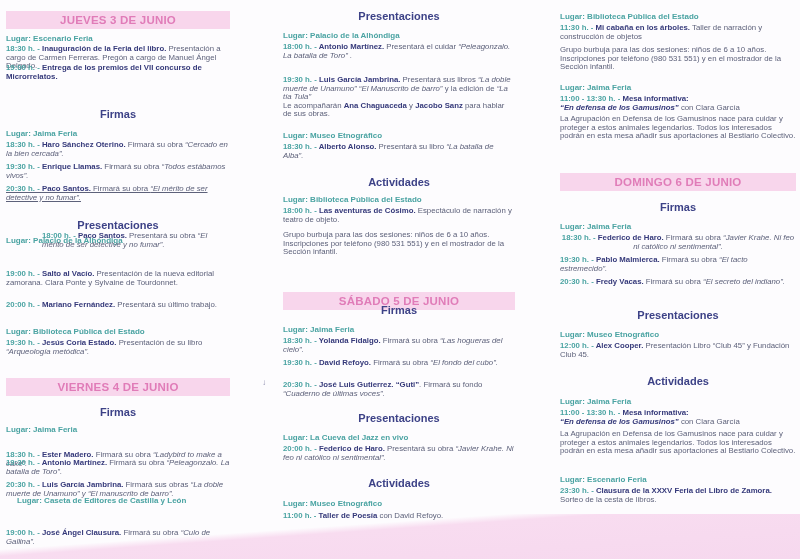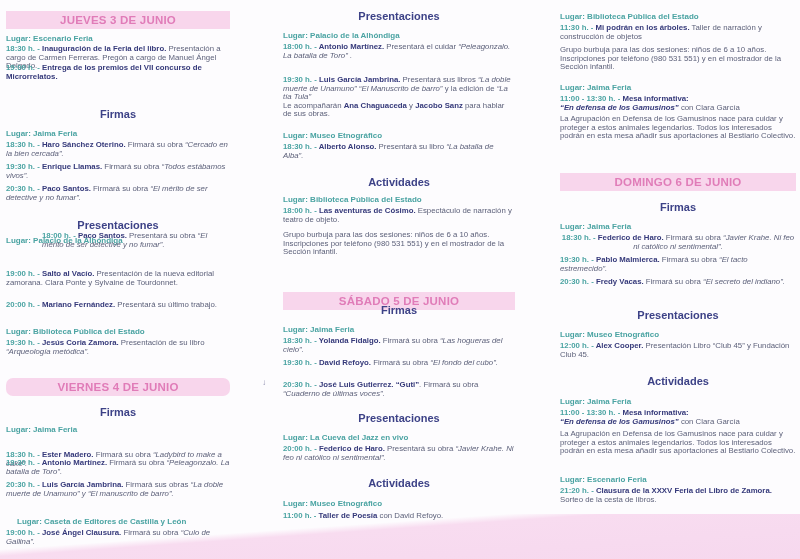--- a/index.html
+++ b/index.html
@@ -70,53 +70,53 @@
     </div>
 
     <div class="abs section-title" style="top:108px;">Firmas</div>
     <div class="abs lugar" style="top:129px;">Lugar: Jaima Feria</div>
     <div class="abs entry" style="top:141px;">
       <span class="time">18:30 h. - </span><span class="name">Haro Sánchez Oterino.</span><span> Firmará su obra </span><span class="it">“Cercado en la bien cercada”.</span>
     </div>
     <div class="abs entry" style="top:163px;">
       <span class="time">19:30 h. - </span><span class="name">Enrique Llamas.</span><span> Firmará su obra </span><span class="it">“Todos estábamos vivos”.</span>
     </div>
-    <div class="abs entry" style="top:185px;">
+    <div class="abs entry" style="top:185px;text-decoration:underline;">
       <span class="time">20:30 h. - </span><span class="name">Paco Santos.</span><span> Firmará su obra </span><span class="it">“El mérito de ser detective y no fumar”.</span>
     </div>
 
     <div class="abs section-title" style="top:219px;">Presentaciones</div>
     <div class="abs lugar" style="top:236px;">Lugar: Palacio de la Alhóndiga</div>
     <div class="abs entry" style="top:232px;margin-left:36px;">
       <span class="time">18:00 h. - </span><span class="name">Paco Santos.</span><span> Presentará su obra </span><span class="it">“El mérito de ser detective y no fumar”.</span>
     </div>
     <div class="abs entry" style="top:270px;">
       <span class="time">19:00 h. - </span><span class="name">Salto al Vacío.</span><span> Presentación de la nueva editorial zamorana. Clara Ponte y Sylvaine de Tourdonnet.</span>
     </div>
     <div class="abs entry" style="top:301px;">
       <span class="time">20:00 h. - </span><span class="name">Mariano Fernández.</span><span> Presentará su último trabajo.</span>
     </div>
     <div class="abs lugar" style="top:327px;">Lugar: Biblioteca Pública del Estado</div>
     <div class="abs entry" style="top:339px;">
-      <span class="time">19:30 h. - </span><span class="name">Jesús Coria Zamora.</span><span> Presentación de su libro </span><span class="it">“Arqueología metódica”.</span>
-    </div>
-
-    <div class="abs day-header" style="top:378px;border-radius:7px;">VIERNES 4 DE JUNIO</div>
+      <span class="time">19:30 h. - </span><span class="name">Jesús Coria Estado.</span><span> Presentación de su libro </span><span class="it">“Arqueología metódica”.</span>
+    </div>
+
+    <div class="abs day-header" style="top:378px;">VIERNES 4 DE JUNIO</div>
     <div class="abs section-title" style="top:406px;">Firmas</div>
     <div class="abs lugar" style="top:425px;">Lugar: Jaima Feria</div>
     <div class="abs entry" style="top:451px;">
       <span class="time">18:30 h. - </span><span class="name">Ester Madero.</span><span> Firmará su obra </span><span class="it">“Ladybird to make a cake”.</span>
     </div>
     <div class="abs entry" style="top:459px;">
       <span class="time">19:30 h. - </span><span class="name">Antonio Martínez.</span><span> Firmará su obra </span><span class="it">“Peleagonzalo. La batalla de Toro”.</span>
     </div>
     <div class="abs entry" style="top:481px;">
       <span class="time">20:30 h. - </span><span class="name">Luis García Jambrina.</span><span> Firmará sus obras </span><span class="it">“La doble muerte de Unamuno” y “El manuscrito de barro”.</span>
     </div>
-    <div class="abs lugar" style="top:517px;padding-left:11px;">Lugar: Caseta de Editores de Castilla y León</div>
+    <div class="abs lugar" style="top:496px;padding-left:11px;">Lugar: Caseta de Editores de Castilla y León</div>
     <div class="abs entry" style="top:529px;">
       <span class="time">19:00 h. - </span><span class="name">José Ángel Clausura.</span><span> Firmará su obra </span><span class="it">“Culo de Gallina”.</span>
     </div>
   </div>
 
   <div class="mark" style="left:262px; top:378px;">↓</div>
 
   <div class="col col2">
     <div class="abs section-title" style="top:10px;">Presentaciones</div>
     <div class="abs lugar" style="top:31px;">Lugar: Palacio de la Alhóndiga</div>
@@ -141,40 +141,40 @@
     <div class="abs day-header" style="top:276px;margin-top:16px;">SÁBADO 5 DE JUNIO</div>
     <div class="abs section-title" style="top:304px;">Firmas</div>
     <div class="abs lugar" style="top:325px;">Lugar: Jaima Feria</div>
     <div class="abs entry" style="top:337px;">
       <span class="time">18:30 h. - </span><span class="name">Yolanda Fidalgo.</span><span> Firmará su obra </span><span class="it">“Las hogueras del cielo”.</span>
     </div>
     <div class="abs entry" style="top:359px;">
       <span class="time">19:30 h. - </span><span class="name">David Refoyo.</span><span> Firmará su obra </span><span class="it">“El fondo del cubo”.</span>
     </div>
     <div class="abs entry" style="top:381px;">
-      <span class="time">20:30 h. - </span><span class="name">José Luis Gutierrez. “Guti”</span><span>. Firmará su obra </span><span class="it">“Cuaderno de últimas voces”.</span>
+      <span class="time">20:30 h. - </span><span class="name">José Luis Gutierrez. “Guti”</span><span>. Firmará su fondo </span><span class="it">“Cuaderno de últimas voces”.</span>
     </div>
 
     <div class="abs section-title" style="top:412px;">Presentaciones</div>
     <div class="abs lugar" style="top:433px;">Lugar: La Cueva del Jazz en vivo</div>
     <div class="abs entry" style="top:445px;">
       <span class="time">20:00 h. - </span><span class="name">Federico de Haro.</span><span> Presentará su obra </span><span class="it">“Javier Krahe. Ni feo ni católico ni sentimental”.</span>
     </div>
 
     <div class="abs section-title" style="top:477px;">Actividades</div>
     <div class="abs lugar" style="top:499px;">Lugar: Museo Etnográfico</div>
     <div class="abs entry" style="top:512px;">
       <span class="time">11:00 h. - </span><span class="name">Taller de Poesía</span><span> con David Refoyo.</span>
     </div>
   </div>
 
   <div class="col col3">
     <div class="abs lugar" style="top:12px;">Lugar: Biblioteca Pública del Estado</div>
     <div class="abs entry" style="top:24px;">
-      <span class="time">11:30 h. - </span><span class="name">Mi podrán en los árboles.</span><span> Taller de narración y construcción de objetos</span>
+      <span class="time">11:30 h. - </span><span class="name">Mi cabaña en los árboles.</span><span> Taller de narración y construcción de objetos</span>
     </div>
     <div class="abs entry" style="top:46px;">Grupo burbuja para las dos sesiones: niños de 6 a 10 años. Inscripciones por teléfono (980 531 551) y en el mostrador de la Sección infantil.</div>
     <div class="abs lugar" style="top:83px;">Lugar: Jaima Feria</div>
     <div class="abs entry" style="top:95px;">
       <span class="time">11:00 - 13:30 h. - </span><span class="name">Mesa informativa:</span><br><span class="bit">“En defensa de los Gamusinos”</span><span> con Clara García</span>
     </div>
     <div class="abs entry" style="top:115px;">La Agrupación en Defensa de los Gamusinos nace para cuidar y proteger a estos animales legendarios. Todos los interesados podrán en esta mesa añadir sus aportaciones al Bestiario Colectivo.</div>
 
     <div class="abs day-header" style="top:173px;">DOMINGO 6 DE JUNIO</div>
     <div class="abs section-title" style="top:201px;">Firmas</div>
@@ -196,16 +196,16 @@
     </div>
 
     <div class="abs section-title" style="top:375px;">Actividades</div>
     <div class="abs lugar" style="top:397px;">Lugar: Jaima Feria</div>
     <div class="abs entry" style="top:409px;">
       <span class="time">11:00 - 13:30 h. - </span><span class="name">Mesa informativa:</span><br><span class="bit">“En defensa de los Gamusinos”</span><span> con Clara García</span>
     </div>
     <div class="abs entry" style="top:430px;">La Agrupación en Defensa de los Gamusinos nace para cuidar y proteger a estos animales legendarios. Todos los interesados podrán en esta mesa añadir sus aportaciones al Bestiario Colectivo.</div>
     <div class="abs lugar" style="top:475px;">Lugar: Escenario Feria</div>
     <div class="abs entry" style="top:487px;">
-      <span class="time">21:20 h. - </span><span class="name">Clausura de la XXXV Feria del Libro de Zamora.</span><span> Sorteo de la cesta de libros.</span>
+      <span class="time">23:30 h. - </span><span class="name">Clausura de la XXXV Feria del Libro de Zamora.</span><span> Sorteo de la cesta de libros.</span>
     </div>
   </div>
 </div>
 
 </body></html>

